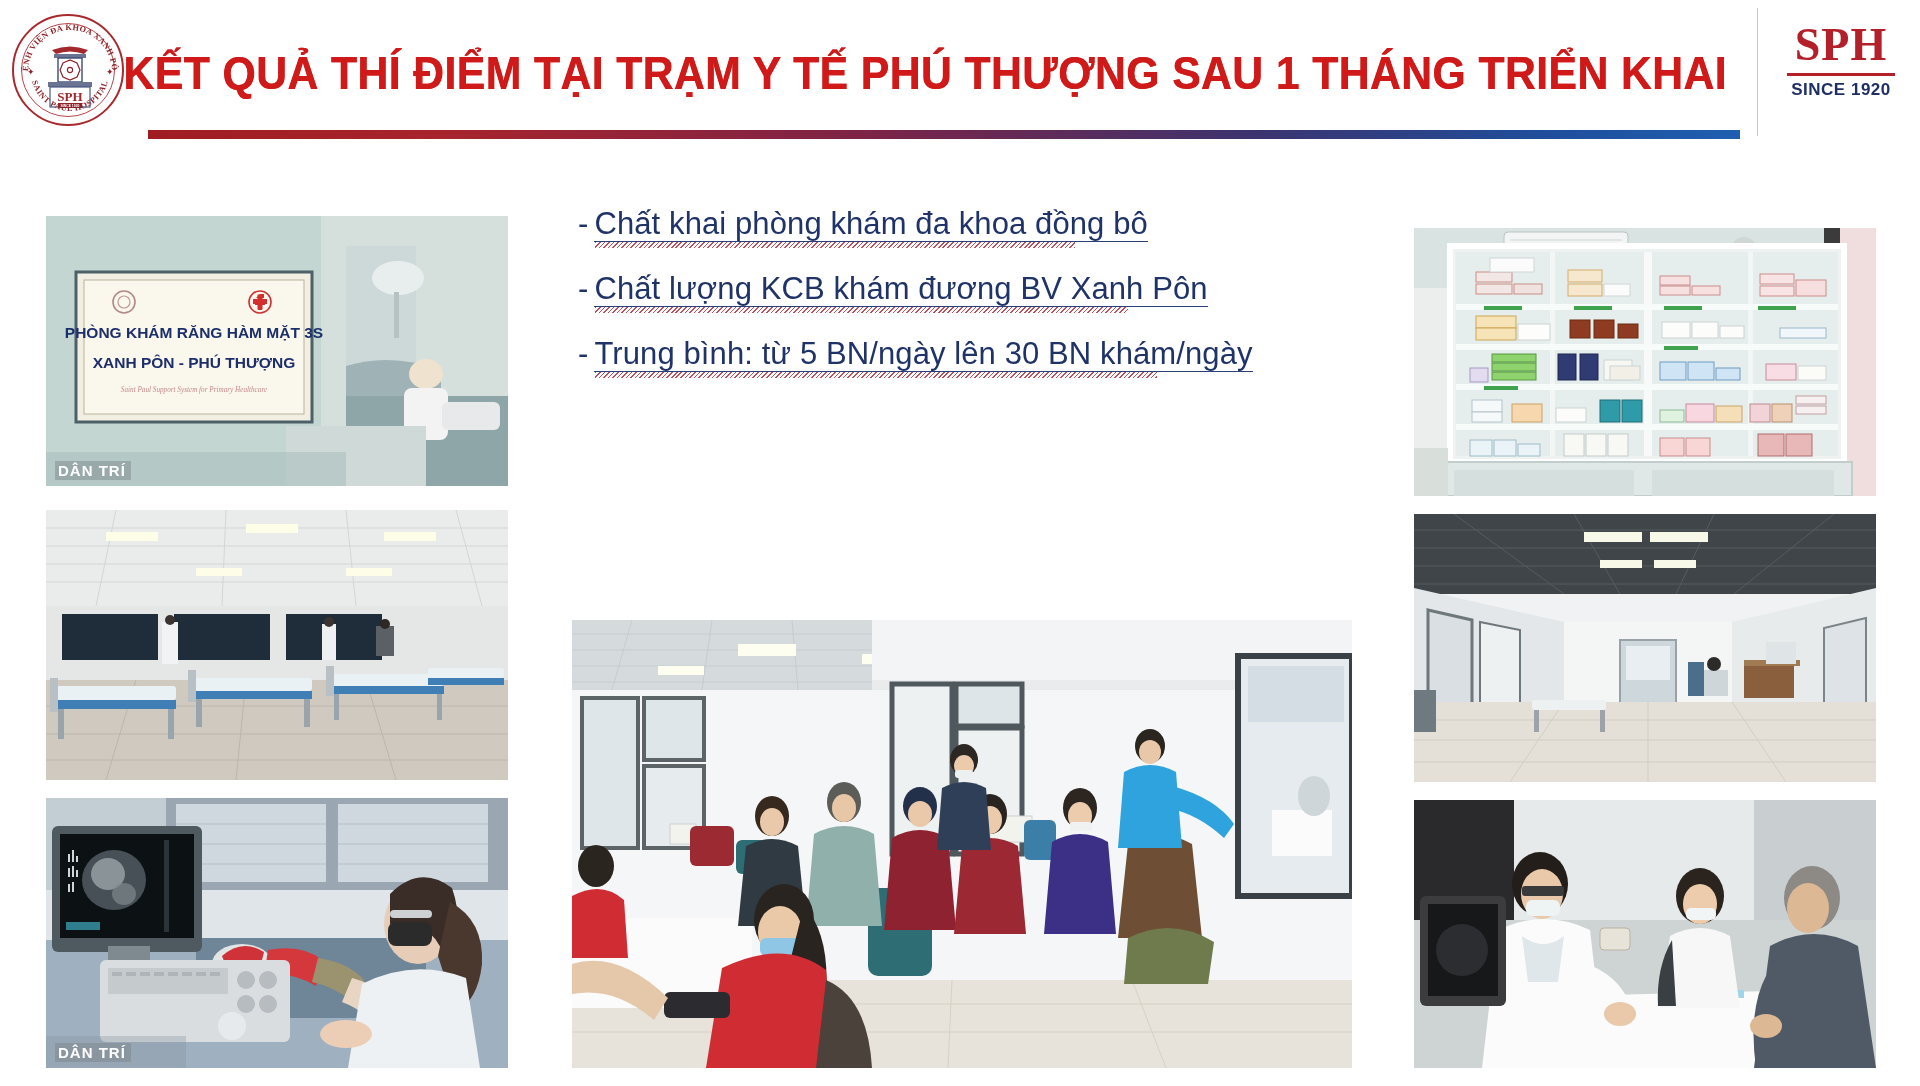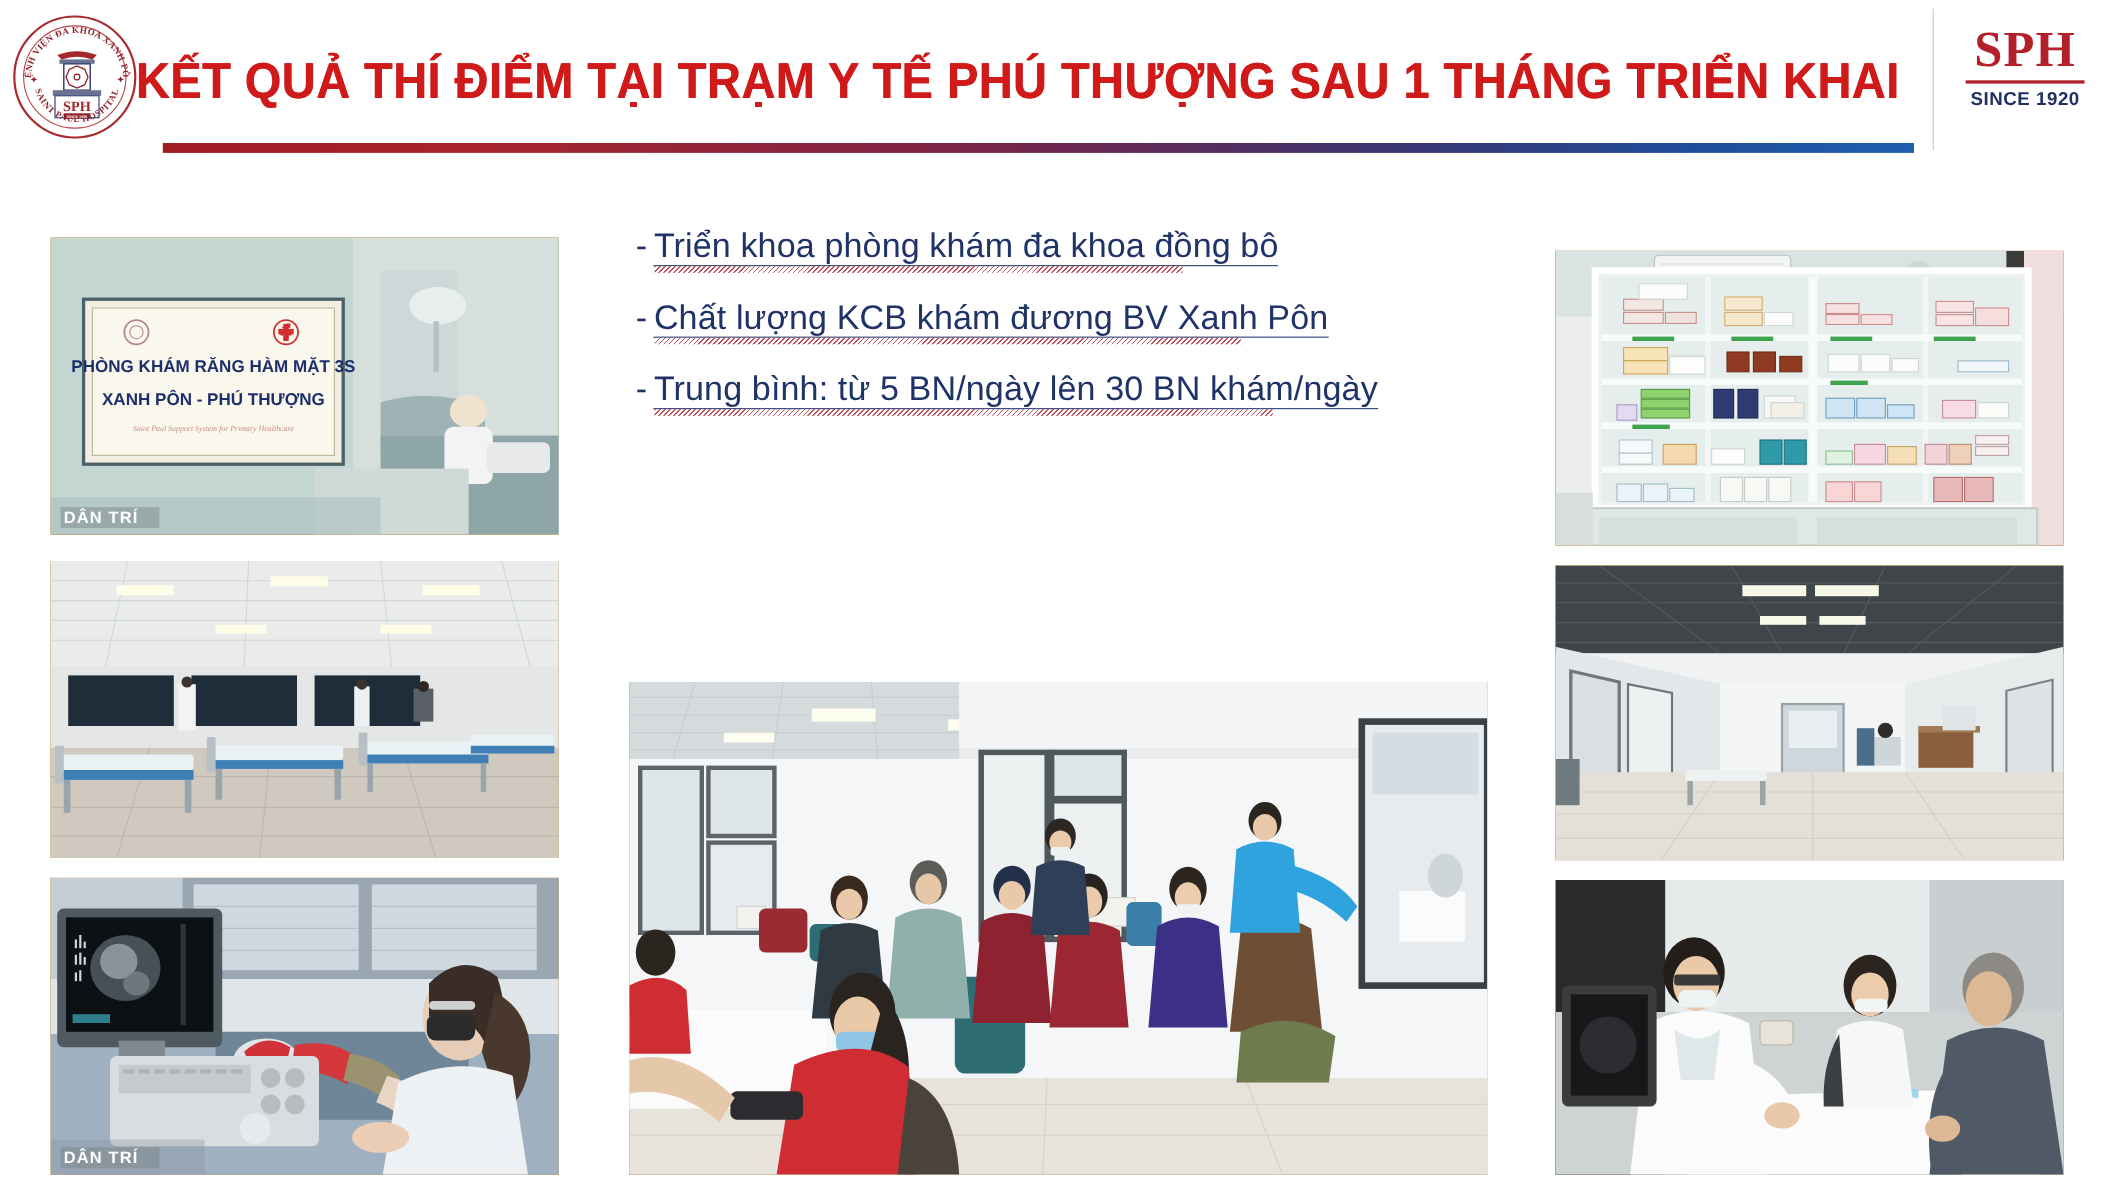--- a/index.html
+++ b/index.html
@@ -89,30 +89,30 @@
     position: absolute; left: 17px; bottom: -6px; height: 6px;
     background-image: repeating-linear-gradient(135deg,
         #b4303a 0px, #b4303a 1.1px, transparent 1.1px, transparent 3.2px);
     opacity: 0.85;
   }
 
   
   .photo {
     position: absolute;
     overflow: hidden;
-    background: #a16207;
+    background: #1d4ed8;
   }
   .photo svg { display: block; width: 100%; height: 100%; }
   .wm {
     position: absolute; left: 9px; bottom: 6px;
     font-family: "Liberation Sans Narrow", "Liberation Sans", sans-serif;
     font-weight: bold; font-size: 15px; color: #ffffff;
     letter-spacing: 1px;
     background: rgba(120,130,135,0.45);
-    padding: 1px 19px 1px 3px;
+    padding: 1px 5px 1px 3px;
   }
 
   .p-dental   { left: 46px;  top: 216px; width: 462px; height: 270px; }
   .p-ward     { left: 46px;  top: 510px; width: 462px; height: 270px; }
   .p-ultra    { left: 46px;  top: 798px; width: 462px; height: 270px; }
   .p-waiting  { left: 572px; top: 620px; width: 780px; height: 448px; }
   .p-pharmacy { left: 1414px;top: 228px; width: 462px; height: 268px; }
   .p-corridor { left: 1414px;top: 514px; width: 462px; height: 268px; }
   .p-consult  { left: 1414px;top: 800px; width: 462px; height: 268px; }
 </style>
@@ -162,21 +162,21 @@
     <div class="sph-logo">
       <div class="sph-text">SPH</div>
       <div class="sph-rule"></div>
       <div class="sph-since">SINCE 1920</div>
     </div>
   </div>
 
   <div class="bullets">
 
     <div class="bullet">
-      <span class="dash">-</span><span class="txt">Triển khoa phòng khám đa khoa đồng bô</span>
+      <span class="dash">-</span><span class="txt">Chất khai phòng khám đa khoa đồng bô</span>
       <span class="squig" style="width: 480px;"></span>
     </div>
 
     <div class="bullet">
       <span class="dash">-</span><span class="txt">Chất lượng KCB khám đương BV Xanh Pôn</span>
       <span class="squig" style="width: 533px;"></span>
     </div>
 
 
     <div class="bullet">

